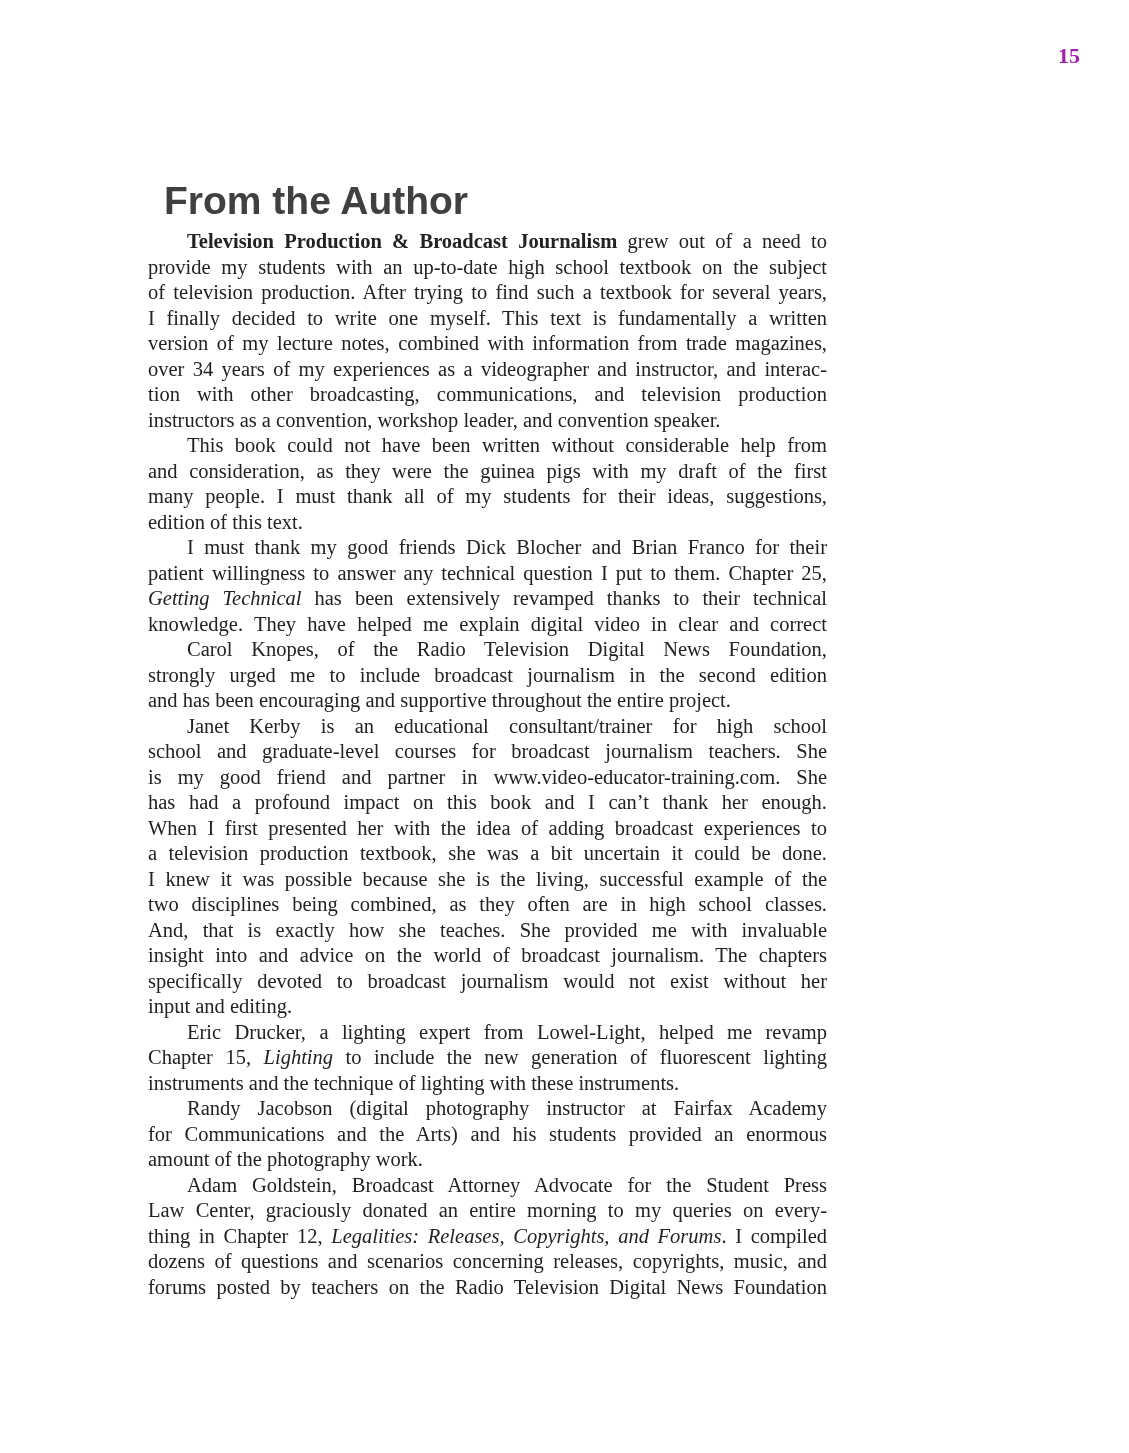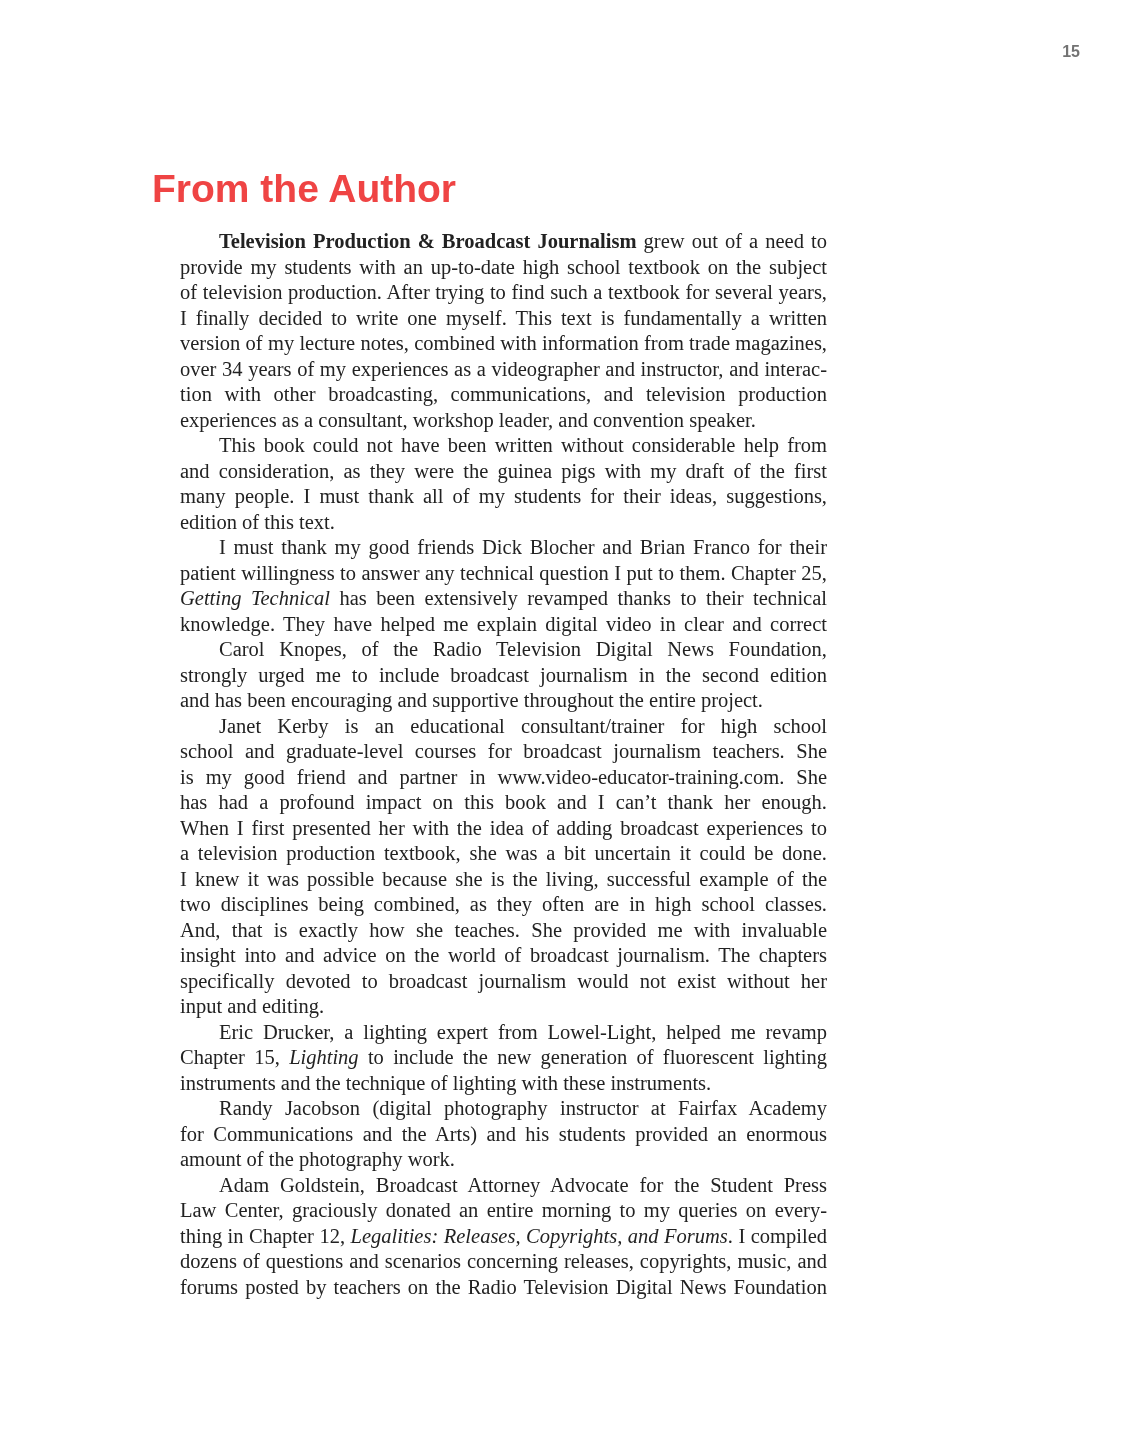--- a/index.html
+++ b/index.html
@@ -1,55 +1,55 @@
 <!DOCTYPE html>
 <html><head>
 <meta charset="utf-8">
 <style>
   html, body { margin: 0; padding: 0; background: #ffffff; }
   body { width: 1129px; height: 1453px; position: relative; overflow: hidden; }
   .page-number {
     position: absolute; left: 1030px; top: 43px; width: 50px; text-align: right;
-    font-family: Liberation Sans, sans-serif; font-weight: bold; font-size: 16px;
-    color: #737373;
+    font-family: Liberation Serif, serif; font-weight: bold; font-size: 22px;
+    color: #a21caf;
   }
   .title {
-    position: absolute; left: 148px; top: 163px; margin: 4px;
+    position: absolute; left: 148px; top: 163px; margin: 16px;
     font-family: "Liberation Sans", sans-serif; font-weight: bold; font-size: 39px;
-    color: #ef4444; letter-spacing: 0px;
+    color: #404040; letter-spacing: 0px;
   }
   .body-text {
     position: absolute; left: 148px; top: 229px; width: 679px;
     font-family: "Liberation Serif", serif; font-size: 20.5px; line-height: 25.5px;
     color: #222222;
   }
   .line {
     display: block; height: 25.5px; white-space: nowrap;
-    text-align: justify; text-align-last: justify; margin-left: 32px;
+    text-align: justify; text-align-last: justify;
   }
   .line.last { text-align-last: left; }
   .line.indent { padding-left: 39px; }
   .bold { font-weight: bold; }
   .ital { font-style: italic; }
 </style>
 </head>
 <body>
 
 <div class="page-number">15</div>
 <h1 class="title">From the Author</h1>
 <div class="body-text" id="body-text">
     <div>
       <span class="line indent"><span class="bold">Television Production &amp; Broadcast Journalism</span><span> grew out of a need to</span></span>
       <span class="line"><span>provide my students with an up-to-date high school textbook on the subject</span></span>
       <span class="line"><span>of television production. After trying to find such a textbook for several years,</span></span>
       <span class="line"><span>I finally decided to write one myself. This text is fundamentally a written</span></span>
       <span class="line"><span>version of my lecture notes, combined with information from trade magazines,</span></span>
       <span class="line"><span>over 34 years of my experiences as a videographer and instructor, and interac-</span></span>
       <span class="line"><span>tion with other broadcasting, communications, and television production</span></span>
-      <span class="line last"><span>experiences as a consultant, workshop leader, and convention speaker.</span></span>
+      <span class="line last"><span>instructors as a convention, workshop leader, and convention speaker.</span></span>
     </div>
     <div>
       <span class="line indent"><span>This book could not have been written without considerable help from</span></span>
       <span class="line"><span>and consideration, as they were the guinea pigs with my draft of the first</span></span>
       <span class="line"><span>many people. I must thank all of my students for their ideas, suggestions,</span></span>
       <span class="line last"><span>edition of this text.</span></span>
     </div>
     <div>
       <span class="line indent"><span>I must thank my good friends Dick Blocher and Brian Franco for their</span></span>
       <span class="line"><span>patient willingness to answer any technical question I put to them. Chapter 25,</span></span>

